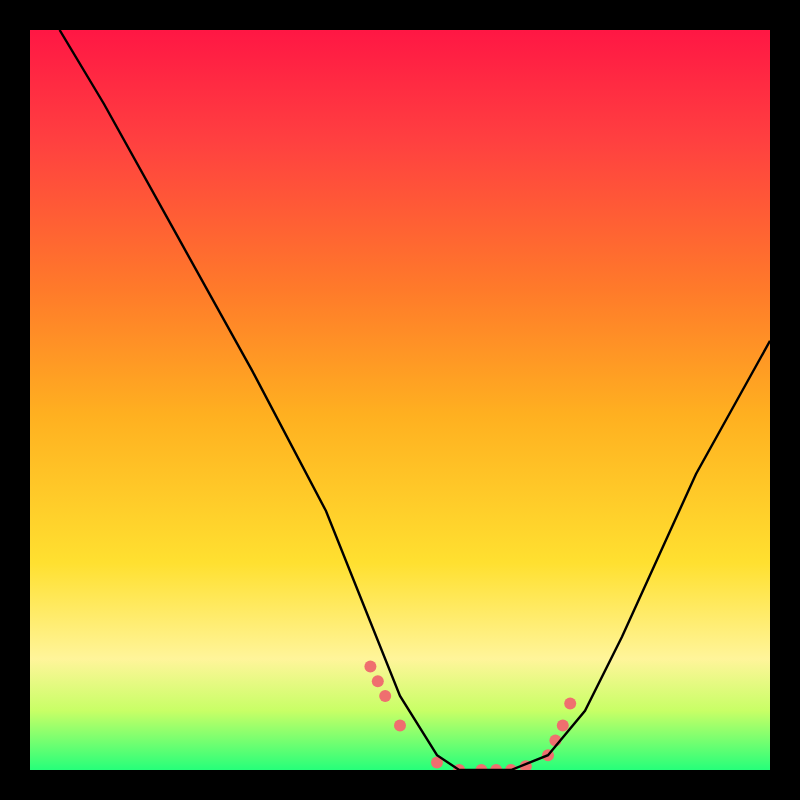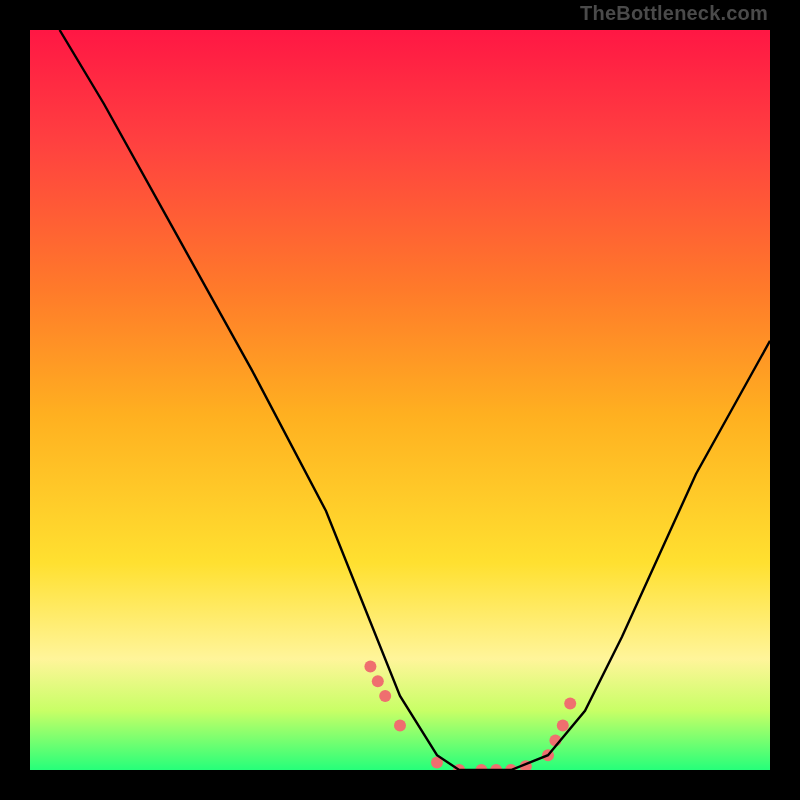--- a/index.html
+++ b/index.html
@@ -71,14 +71,13 @@
           <circle cx="481.0" cy="740.0" r="6" fill="#ef6f6f"></circle>
           <circle cx="495.8" cy="736.3" r="6" fill="#ef6f6f"></circle>
           <circle cx="518.0" cy="725.2" r="6" fill="#ef6f6f"></circle>
           <circle cx="525.4" cy="710.4" r="6" fill="#ef6f6f"></circle>
           <circle cx="532.8" cy="695.6" r="6" fill="#ef6f6f"></circle>
           <circle cx="540.2" cy="673.4" r="6" fill="#ef6f6f"></circle>
         </g>
       <path id="curve-path" d="M29.6 0.0 L74.0 74.0 L148.0 207.2 L222.0 340.4 L296.0 481.0 L340.4 592.0 L370.0 666.0 L407.0 725.2 L429.2 740.0 L444.0 740.0 L481.0 740.0 L518.0 725.2 L555.0 680.8 L592.0 606.8 L666.0 444.0 L740.0 310.8" stroke="#000" stroke-width="2.4" fill="none"></path>
     </svg>
   </div>
-  <div class="watermark">TheBottleneck.com</div>
 </div>
 
 </body></html>

